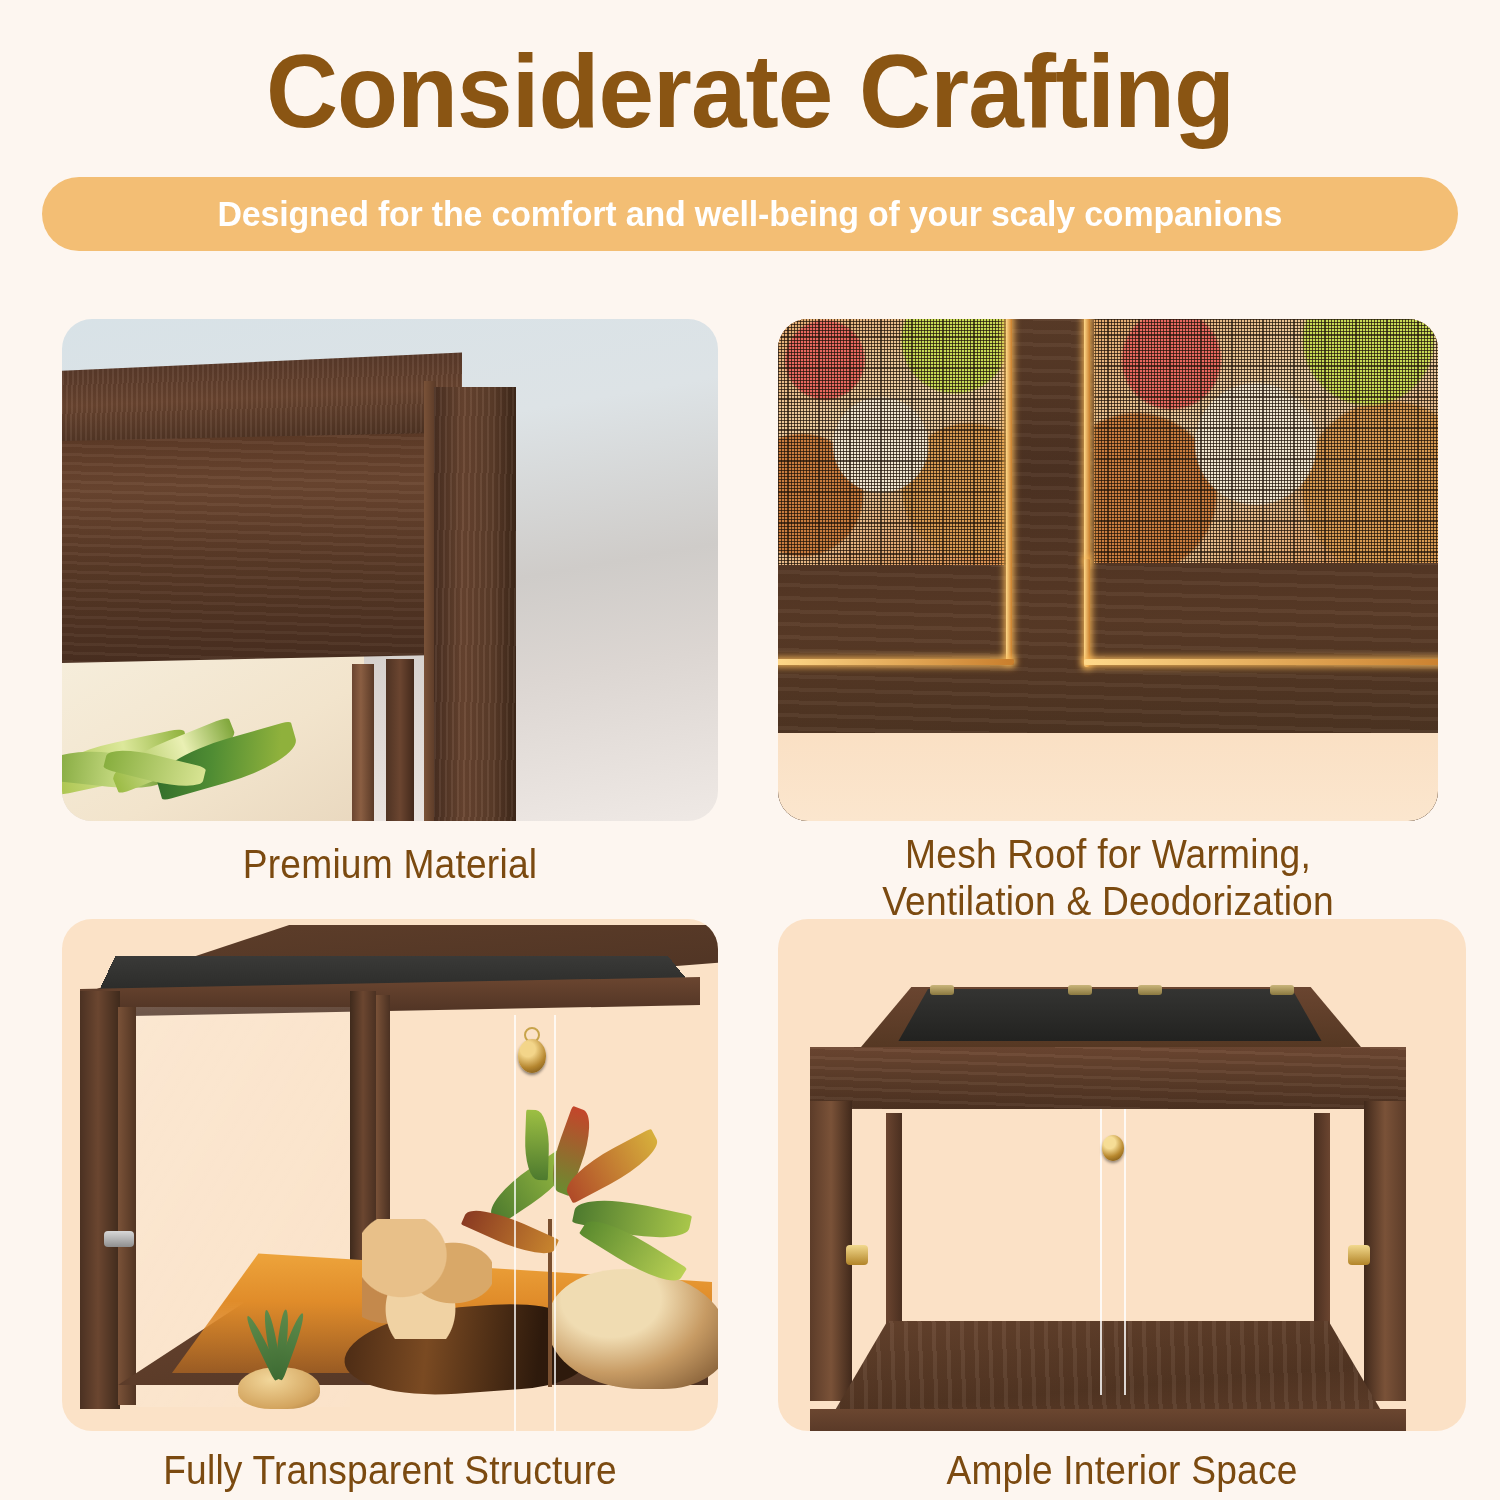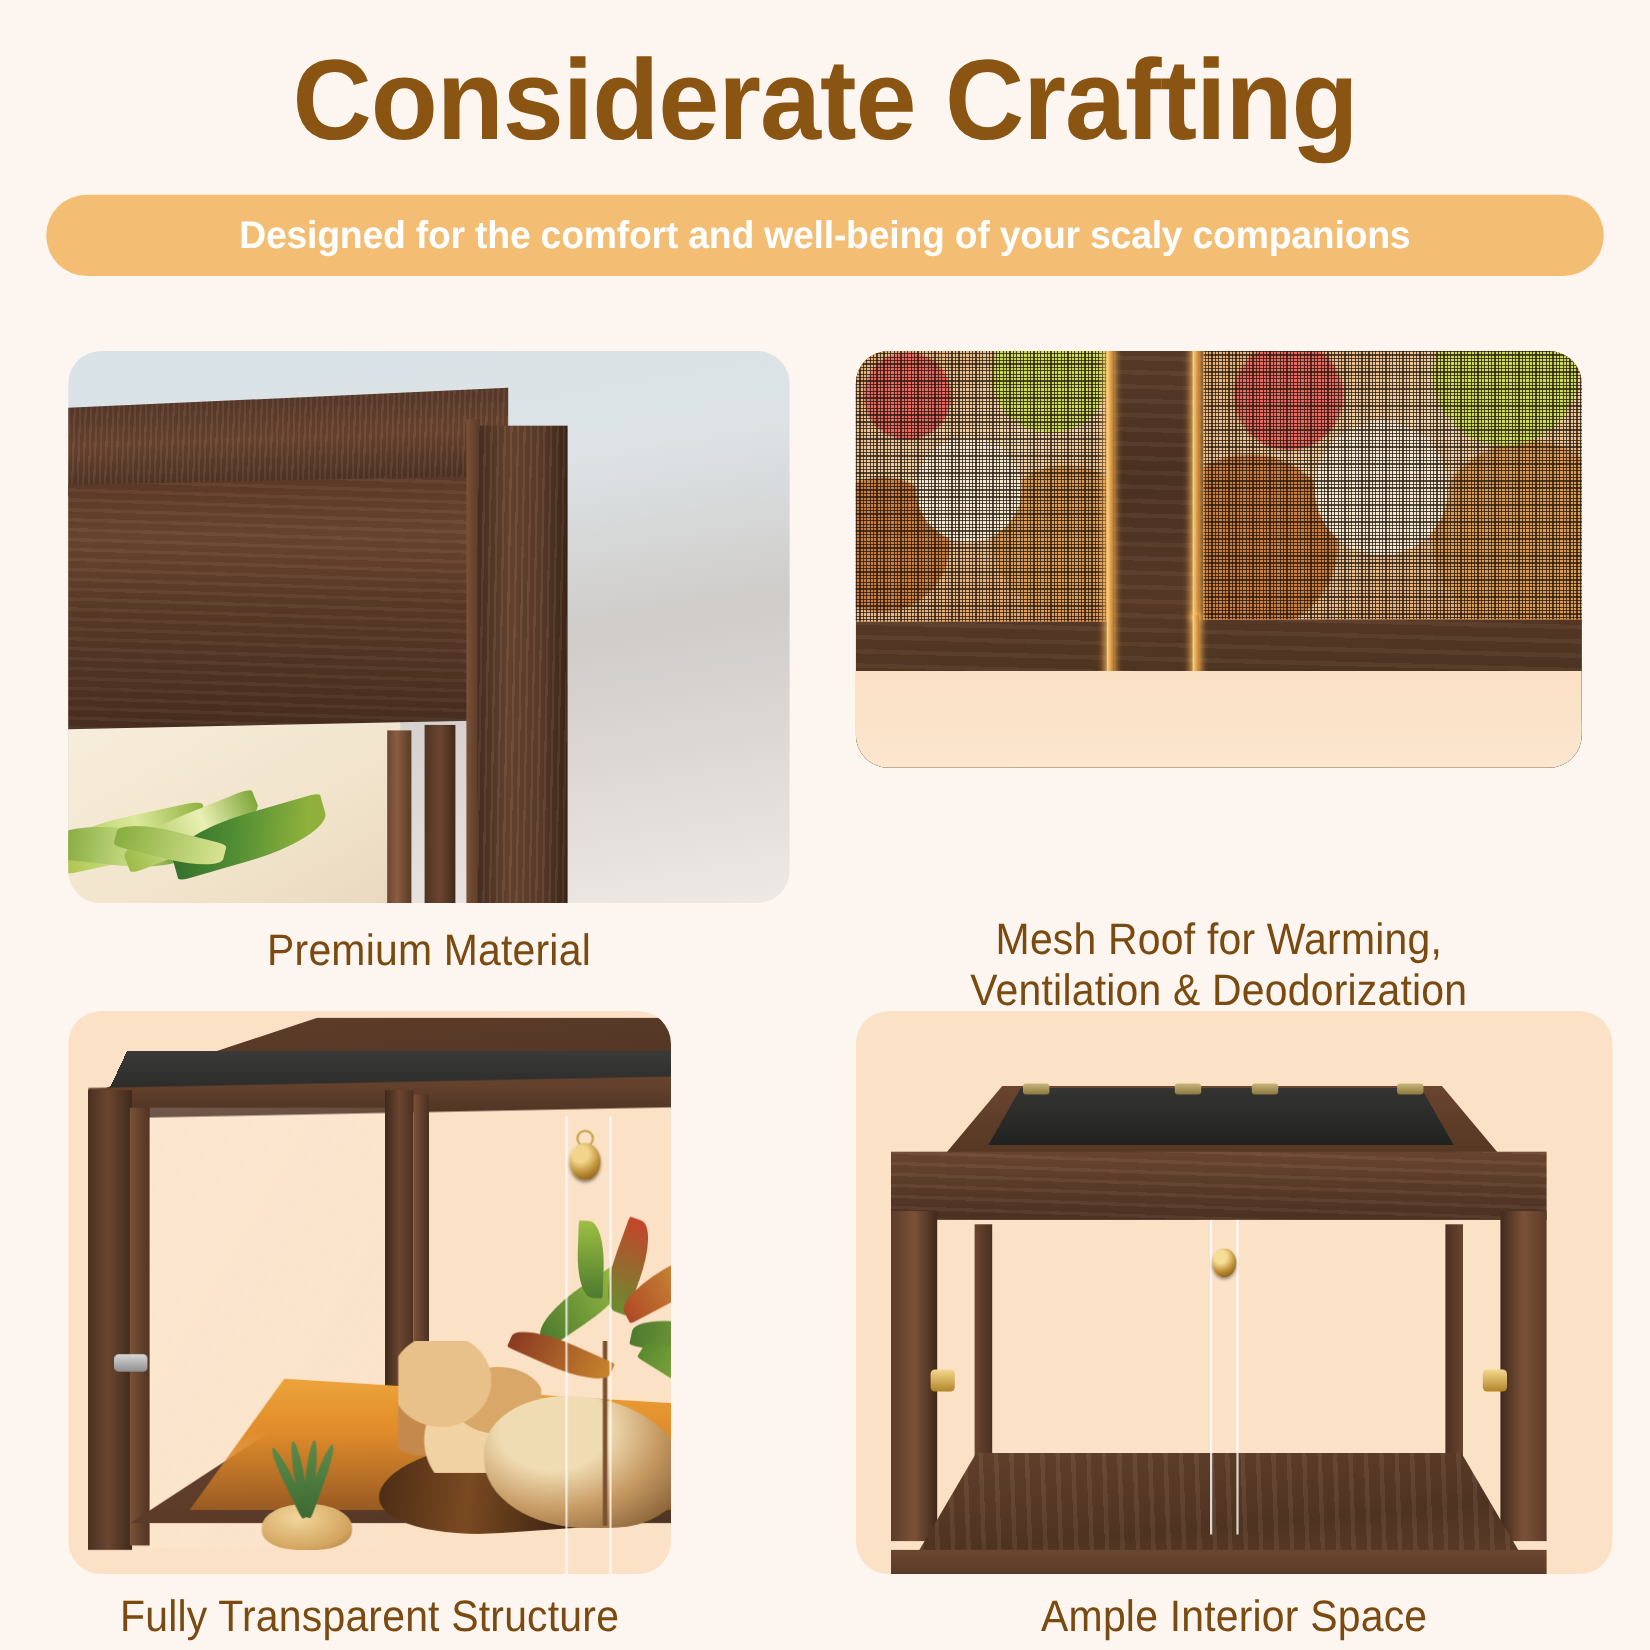--- a/index.html
+++ b/index.html
@@ -57,22 +57,22 @@
     top: 290px;
     left: 0;
     width: 1500px;
   }
 
   .cell {
     position: absolute;
     margin-top: 29px;
   }
   .cell.tl { left: 62px;  top: 0px;   width: 656px; height: 502px; }
-  .cell.tr { left: 778px; top: 0px;   width: 660px; height: 379px; }
-  .cell.bl { left: 62px;  top: 600px; width: 548px; height: 512px; }
+  .cell.tr { left: 778px; top: 0px;   width: 660px; height: 502px; }
+  .cell.bl { left: 62px;  top: 600px; width: 656px; height: 512px; }
   .cell.br { left: 778px; top: 600px; width: 688px; height: 512px; }
 
   .photo {
     position: relative;
     width: 100%;
     height: 100%;
     border-radius: 30px;
     overflow: hidden;
   }
 

